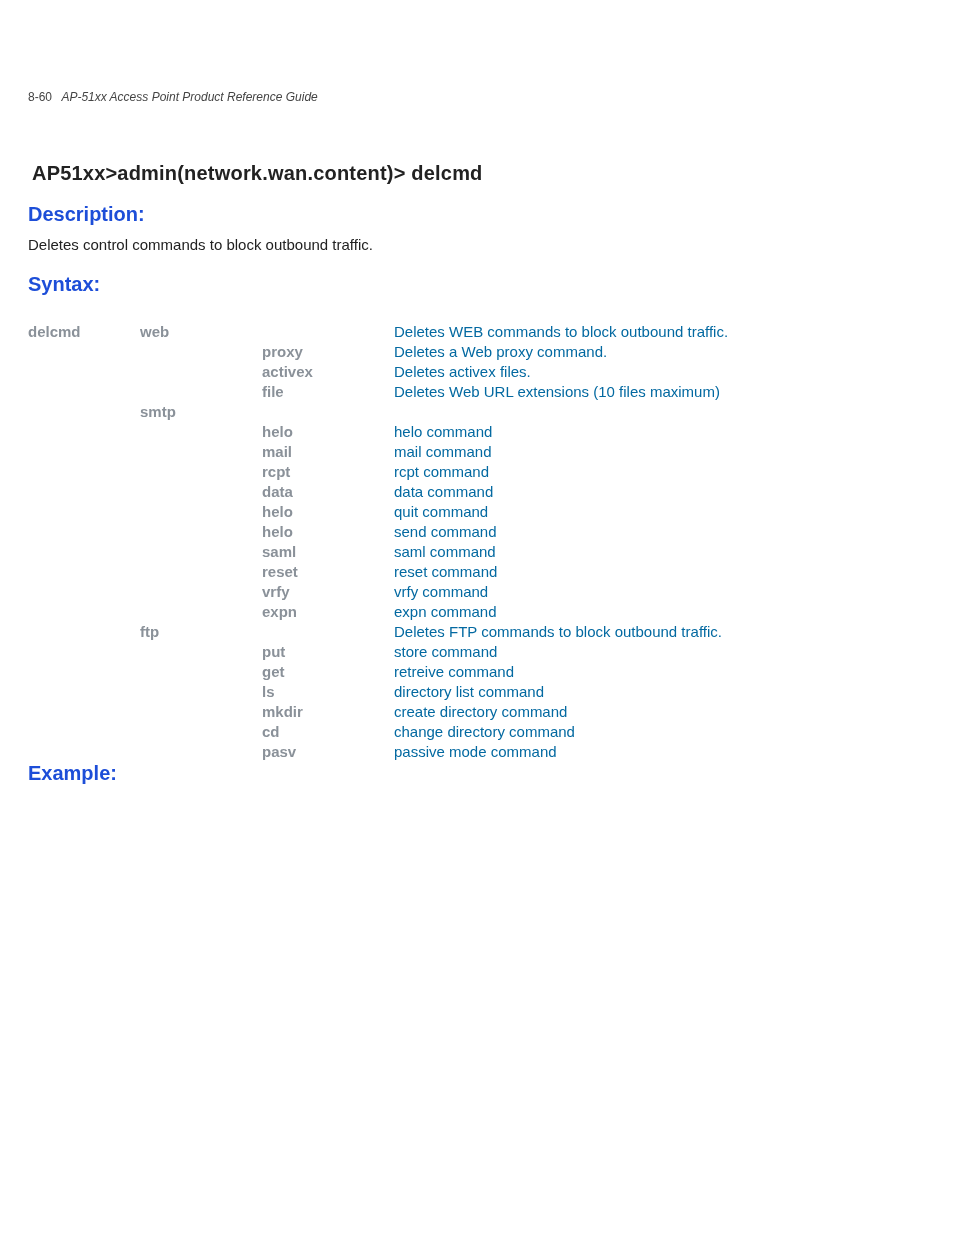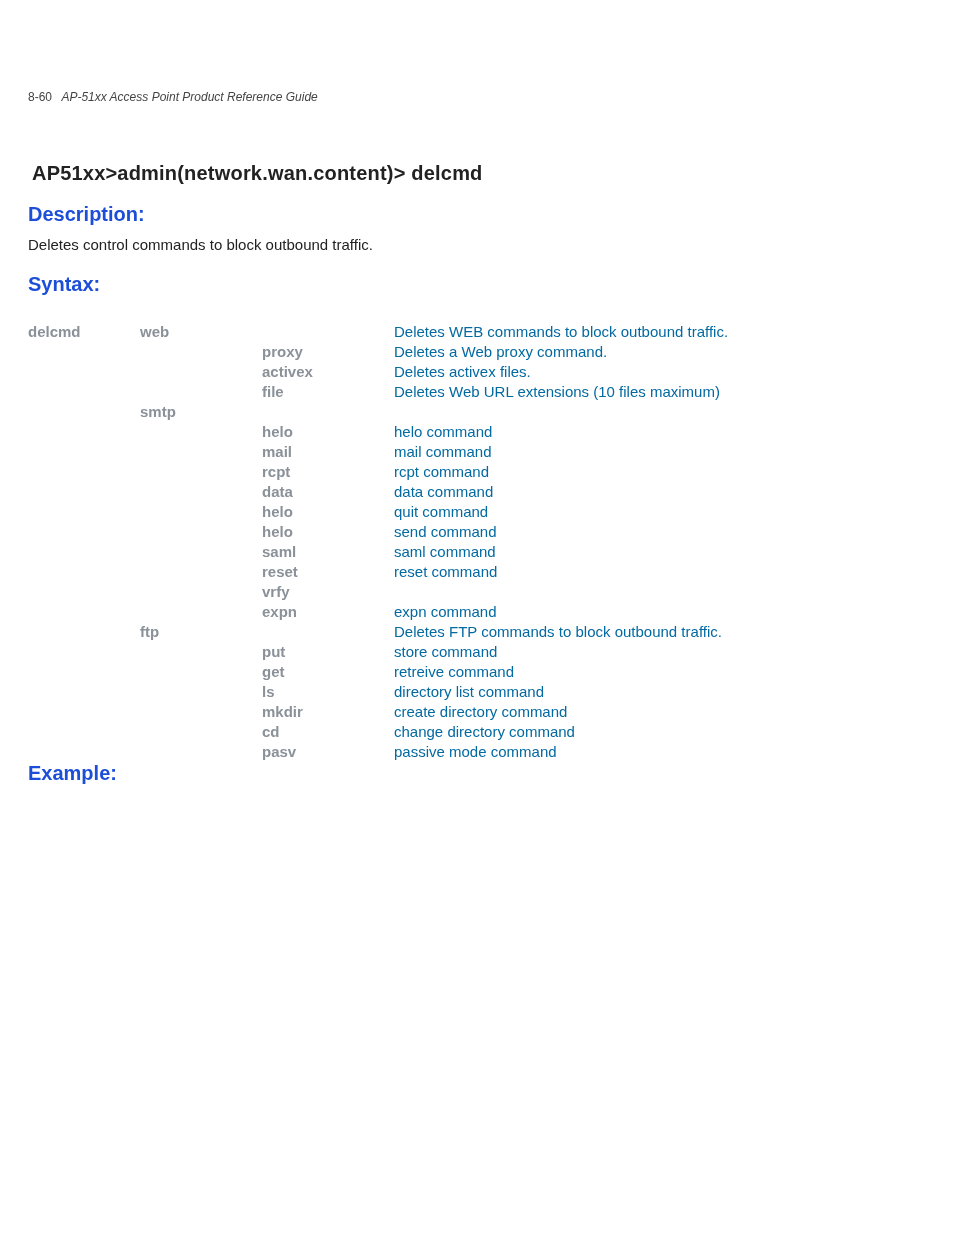--- a/index.html
+++ b/index.html
@@ -157,20 +157,21 @@
       <div class="row">
         <div class="col-cmd"></div>
         <div class="col-group"></div>
         <div class="col-sub">reset</div>
         <div class="col-desc">reset command</div>
       </div>
       <div class="row">
         <div class="col-cmd"></div>
         <div class="col-group"></div>
         <div class="col-sub">vrfy</div>
+        <div class="col-desc">vrfy command</div>
       </div>
       <div class="row">
         <div class="col-cmd"></div>
         <div class="col-group"></div>
         <div class="col-sub">expn</div>
         <div class="col-desc">expn command</div>
       </div>
       <div class="row">
         <div class="col-cmd"></div>
         <div class="col-group">ftp</div>

